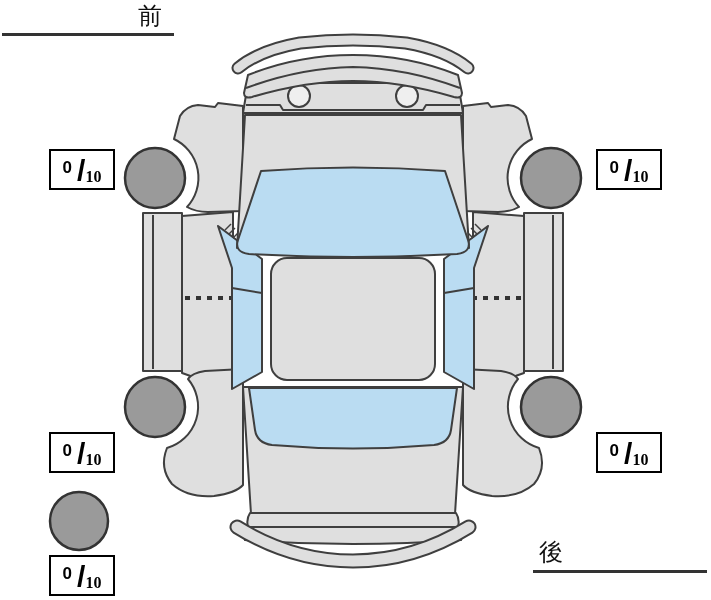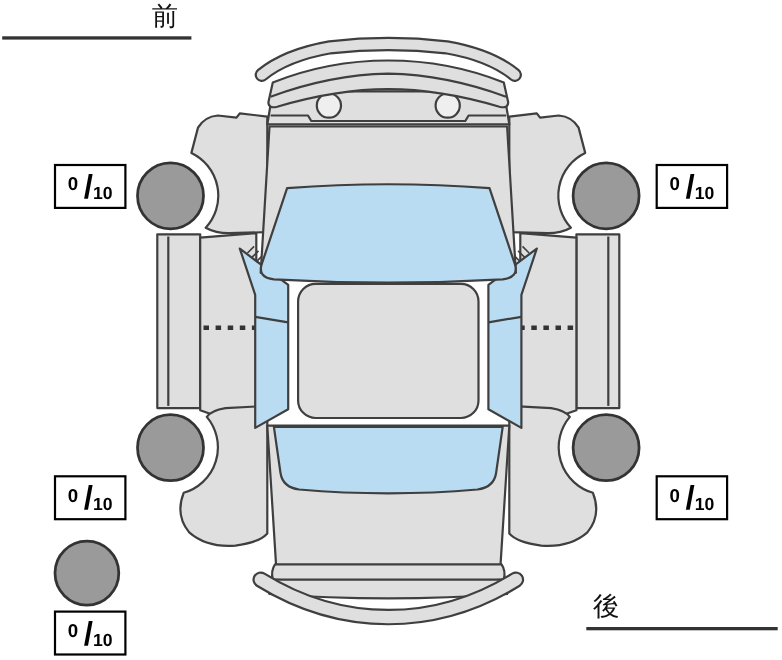--- a/index.html
+++ b/index.html
@@ -16,21 +16,21 @@
   #front-label{left:138px;top:4px;}
   #front-line{left:2px;top:33px;width:172px;}
   #rear-label{left:539px;top:540px;}
   #rear-line{left:533px;top:570px;width:174px;}
   .rate-box{
     position:absolute;width:62px;height:37px;background:#fff;border:2px solid #000;
     display:flex;align-items:center;justify-content:center;font-weight:bold;
   }
   .rate-box .num{font-size:17px;transform:translateY(-2px);margin-right:5px;}
   .rate-box .slash{font-size:30px;font-weight:600;transform:translateY(1px);}
-  .rate-box .den{font-size:16px;transform:translateY(7px);}
+  .rate-box .den{font-size:16px;transform:translateY(7px);font-family:Liberation Serif, serif;}
   #rate-front-left{left:49px;top:149px;}
   #rate-front-right{left:596px;top:149px;}
   #rate-rear-left{left:49px;top:432px;}
   #rate-rear-right{left:596px;top:432px;}
   #rate-spare{left:49px;top:555px;}
 </style>
 </head>
 <body>
 
 <div id="stage">

